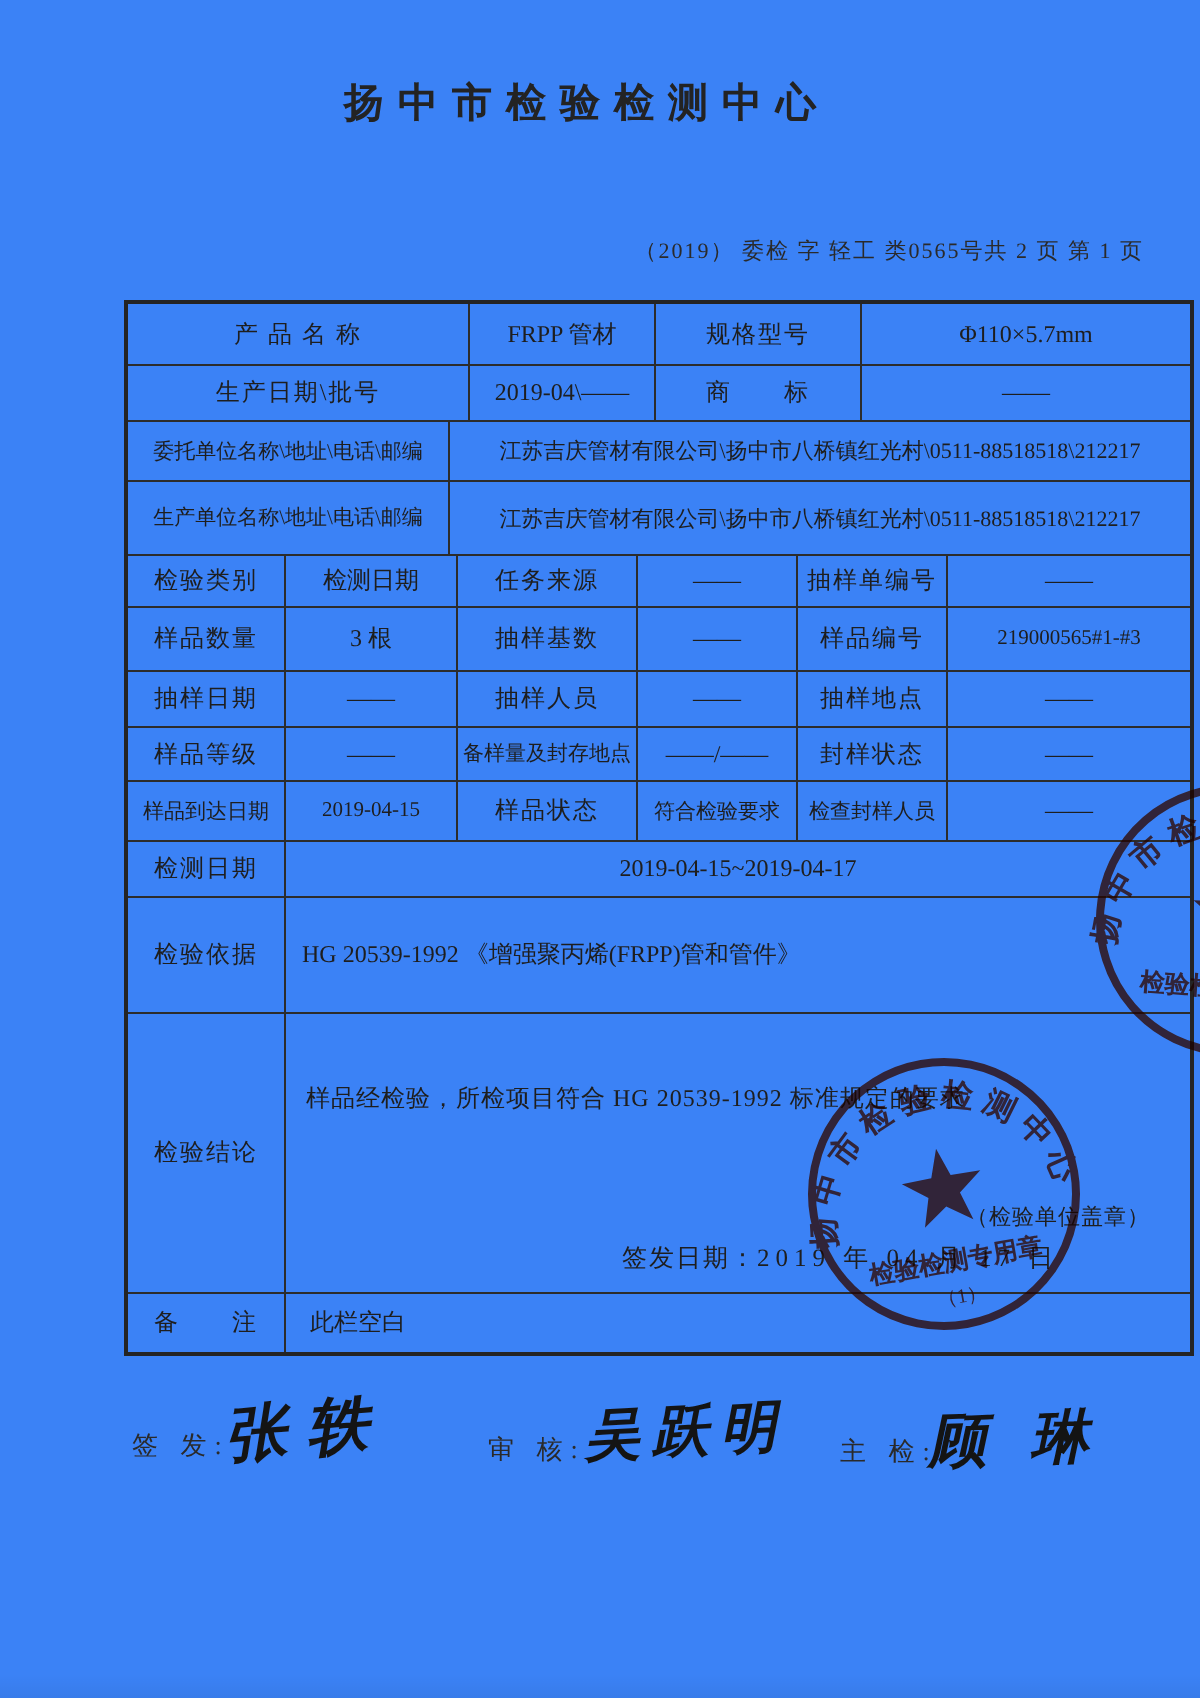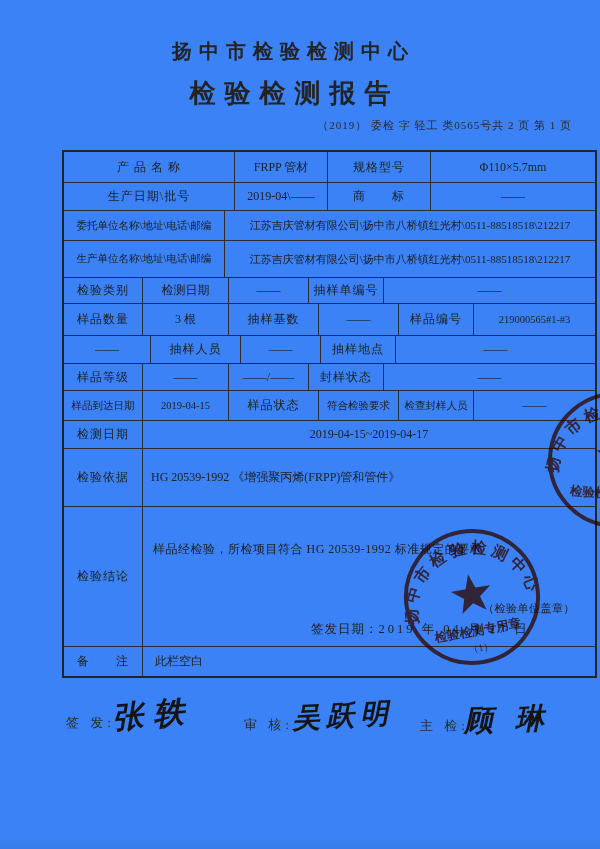--- a/index.html
+++ b/index.html
@@ -57,21 +57,20 @@
 
   .stamp{position:absolute;width:150px;height:150px;mix-blend-mode:multiply;opacity:.92;}
   .stamp svg{display:block;}
 </style>
 </head>
 <body>
 
 <div class="page">
 
   <div class="org-title">扬中市检验检测中心</div>
-  <div class="doc-title">检验检测报告</div>
   <div class="meta-row">
     <span>（2019） 委检 字 轻工 类0565号</span>
     <span>共 2 页 第 1 页</span>
   </div>
 
   <div class="tbl">
 
     <div class="tr h30">
       <div class="td lbl c4a">产 品 名 称</div>
       <div class="td c4b">FRPP 管材</div>
@@ -92,45 +91,48 @@
     </div>
 
     <div class="tr h37">
       <div class="td tight c2a">生产单位名称\地址\电话\邮编</div>
       <div class="td co c2b">江苏吉庆管材有限公司\扬中市八桥镇红光村\0511-88518518\212217</div>
     </div>
 
     <div class="tr h26">
       <div class="td lbl c6a">检验类别</div>
       <div class="td c6b">检测日期</div>
+      <div class="td lbl c6c">任务来源</div>
       <div class="td c6d">——</div>
       <div class="td lbl c6e">抽样单编号</div>
       <div class="td c6f">——</div>
     </div>
 
     <div class="tr h32">
       <div class="td lbl c6a">样品数量</div>
       <div class="td c6b">3 根</div>
       <div class="td lbl c6c">抽样基数</div>
       <div class="td c6d">——</div>
       <div class="td lbl c6e">样品编号</div>
       <div class="td tight c6f">219000565#1-#3</div>
     </div>
 
     <div class="tr h28">
+      <div class="td lbl c6a">抽样日期</div>
       <div class="td c6b">——</div>
       <div class="td lbl c6c">抽样人员</div>
       <div class="td c6d">——</div>
       <div class="td lbl c6e">抽样地点</div>
       <div class="td c6f">——</div>
     </div>
 
     <div class="tr h27">
       <div class="td lbl c6a">样品等级</div>
       <div class="td c6b">——</div>
+      <div class="td tight c6c">备样量及封存地点</div>
       <div class="td c6d">——/——</div>
       <div class="td lbl c6e">封样状态</div>
       <div class="td c6f">——</div>
     </div>
 
     <div class="tr h30">
       <div class="td tight c6a">样品到达日期</div>
       <div class="td tight c6b">2019-04-15</div>
       <div class="td lbl c6c">样品状态</div>
       <div class="td tight c6d">符合检验要求</div>

